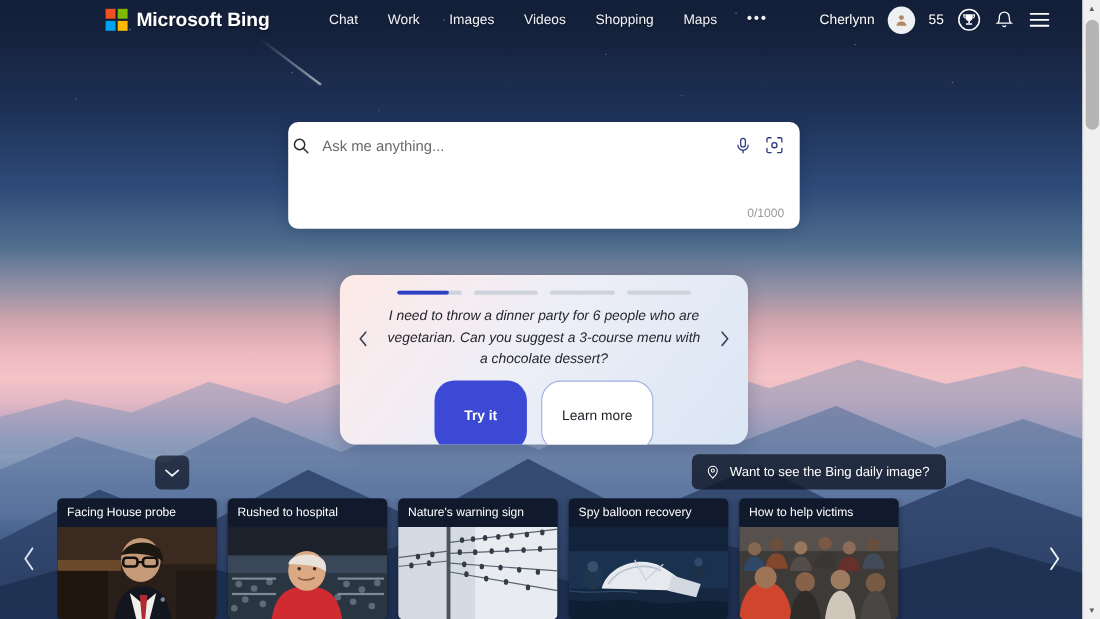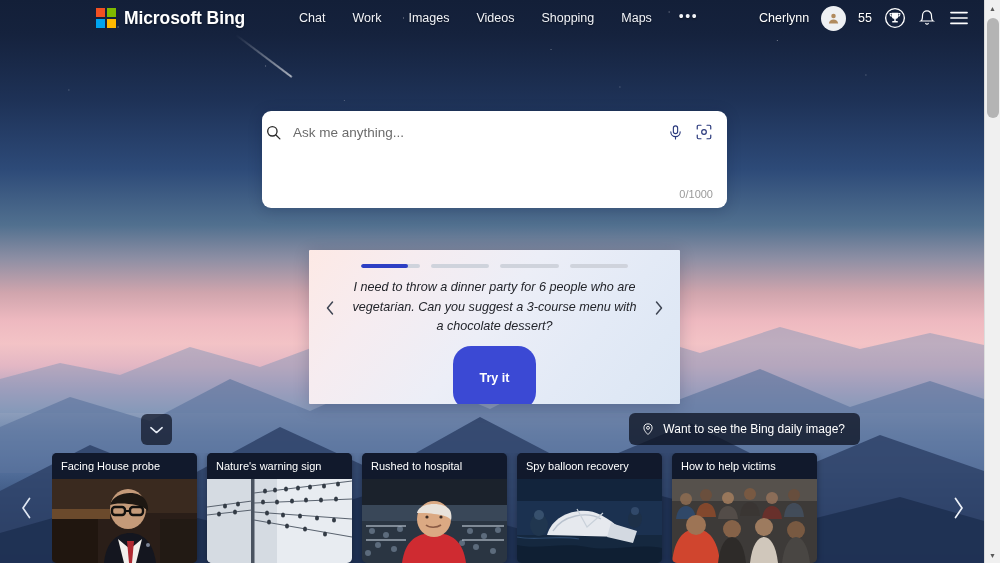--- a/index.html
+++ b/index.html
@@ -82,21 +82,21 @@
   .mtn-mid  { bottom: 90px;  height: 150px; }
   .mtn-near { bottom: 0;     height: 190px; }
 
   
   #header {
     position: absolute;
     top: 0; left: 0; right: 16px;
     height: 36px;
     display: flex;
     align-items: center;
-    padding: 0 14px 0 96px;
+    padding: 0 28px 0 96px;
     z-index: 30;
   }
   .brand {
     display: flex;
     align-items: center;
     gap: 8px;
     cursor: pointer;
   }
   .ms-logo {
     width: 20px; height: 20px;
@@ -198,21 +198,21 @@
     right: 14px; bottom: 8px;
     font-size: 11px;
     color: #9a9a9a;
   }
 
   
   #suggest-card {
     position: absolute;
     left: 309px; top: 250px;
     width: 371px; height: 154px;
-    border-radius: 1px;
+    border-radius: 14px;
     background: linear-gradient(128deg, #fde9e5 0%, #f6ecf0 22%, #eceef7 48%, #e3eaf6 72%, #dbe6f4 100%);
     box-shadow: 0 3px 16px rgba(15,25,55,.22);
     z-index: 20;
     overflow: hidden;
   }
   #progress {
     display: flex;
     gap: 11px;
     padding: 14px 52px 0 52px;
   }
@@ -523,20 +523,21 @@
 
       <div class="card-arrow">
         <svg width="14" height="18" viewBox="0 0 14 18" fill="none" stroke="#3f4654" stroke-width="1.5" stroke-linecap="round" stroke-linejoin="round">
           <path d="M4.5 3l5 6-5 6"></path>
         </svg>
       </div>
     </div>
 
     <div class="card-actions">
       <button class="btn-primary">Try it</button>
+      <button class="btn-secondary">Learn more</button>
     </div>
   </div>
 
   <div id="daily-pill">
     <svg width="14" height="16" viewBox="0 0 24 24" fill="none" stroke="#ffffff" stroke-width="1.6">
       <path d="M12 21.5s7-6.2 7-11.3A7 7 0 0 0 5 10.2c0 5.1 7 11.3 7 11.3z"></path>
       <circle cx="12" cy="10" r="2.5"></circle>
     </svg>
     <span>Want to see the Bing daily image?</span>
   </div>
@@ -568,20 +569,57 @@
             <ellipse cx="76" cy="30" rx="18" ry="20" fill="#c49a79"></ellipse>
             <path d="M58 26c4-14 30-16 36-4 3 6 2 10 2 10-6-8-32-9-38-6z" fill="#1d1712"></path>
             <rect x="60" y="28" width="13" height="8" rx="3" fill="none" stroke="#12100e" stroke-width="2.4"></rect>
             <rect x="78" y="28" width="13" height="8" rx="3" fill="none" stroke="#12100e" stroke-width="2.4"></rect>
             <path d="M73 32h5" stroke="#12100e" stroke-width="2"></path>
             <path d="M52 84c2-22 14-30 26-30s23 8 26 30z" fill="#14161f"></path>
             <path d="M66 60l12 10 12-10-6 24h-12z" fill="#f2f0ec"></path>
             <path d="M75 62h7l-2 22h-3z" fill="#b02a32"></path>
             <circle cx="96" cy="66" r="2" fill="#7d8596"></circle>
             <rect x="108" y="40" width="37" height="44" fill="#221a14"></rect>
+          </svg>
+        </div>
+      </div>
+
+      <div class="card">
+        <div class="card-title">Rushed to hospital</div>
+        <div class="card-img">
+          <svg viewBox="0 0 145 84" preserveAspectRatio="xMidYMid slice">
+            <rect width="145" height="84" fill="#2a3542"></rect>
+            <rect x="0" y="0" width="145" height="26" fill="#1b222c"></rect>
+            <rect x="0" y="26" width="145" height="16" fill="#394758"></rect>
+            <g fill="#6d7d90" opacity=".75">
+              <circle cx="10" cy="52" r="3"></circle>
+                <circle cx="24" cy="56" r="3"></circle>
+                <circle cx="38" cy="50" r="3"></circle>
+              <circle cx="16" cy="66" r="3"></circle>
+                <circle cx="32" cy="70" r="3"></circle>
+                <circle cx="6" cy="74" r="3"></circle>
+              <circle cx="108" cy="52" r="3"></circle>
+                <circle cx="122" cy="57" r="3"></circle>
+                <circle cx="136" cy="51" r="3"></circle>
+              <circle cx="114" cy="68" r="3"></circle>
+                <circle cx="131" cy="72" r="3"></circle>
+                <circle cx="100" cy="64" r="3"></circle>
+            </g>
+            <g fill="#c6d0dc" opacity=".55">
+              <rect x="4" y="46" width="40" height="2"></rect>
+                <rect x="100" y="46" width="42" height="2"></rect>
+              <rect x="4" y="60" width="40" height="2"></rect>
+                <rect x="100" y="60" width="42" height="2"></rect>
+            </g>
+            <path d="M40 84c3-22 14-30 32-30s29 8 32 30z" fill="#cf2b31"></path>
+            <ellipse cx="72" cy="40" rx="17" ry="18" fill="#dba983"></ellipse>
+            <path d="M55 34c2-12 32-12 34 0 1 5 0 7 0 7-4-7-30-7-34-7z" fill="#e8e2db"></path>
+            <path d="M64 46c3 3 11 3 15 0" stroke="#8a5a44" stroke-width="1.6" fill="none"></path>
+            <circle cx="65" cy="38" r="1.6" fill="#3b2a22"></circle>
+            <circle cx="79" cy="38" r="1.6" fill="#3b2a22"></circle>
           </svg>
         </div>
       </div>
 
       <div class="card">
         <div class="card-title">Nature's warning sign</div>
         <div class="card-img">
           <svg viewBox="0 0 145 84" preserveAspectRatio="xMidYMid slice">
             <rect width="145" height="84" fill="#e8ecf1"></rect>
             <rect x="0" y="0" width="70" height="84" fill="#d5dbe2"></rect>
@@ -620,57 +658,20 @@
               <ellipse cx="18" cy="27" rx="2" ry="2.6"></ellipse>
                 <ellipse cx="31" cy="25" rx="2" ry="2.6"></ellipse>
               <ellipse cx="12" cy="35" rx="2" ry="2.6"></ellipse>
                 <ellipse cx="28" cy="33" rx="2" ry="2.6"></ellipse>
             </g>
           </svg>
         </div>
       </div>
 
       <div class="card">
-        <div class="card-title">Rushed to hospital</div>
-        <div class="card-img">
-          <svg viewBox="0 0 145 84" preserveAspectRatio="xMidYMid slice">
-            <rect width="145" height="84" fill="#2a3542"></rect>
-            <rect x="0" y="0" width="145" height="26" fill="#1b222c"></rect>
-            <rect x="0" y="26" width="145" height="16" fill="#394758"></rect>
-            <g fill="#6d7d90" opacity=".75">
-              <circle cx="10" cy="52" r="3"></circle>
-                <circle cx="24" cy="56" r="3"></circle>
-                <circle cx="38" cy="50" r="3"></circle>
-              <circle cx="16" cy="66" r="3"></circle>
-                <circle cx="32" cy="70" r="3"></circle>
-                <circle cx="6" cy="74" r="3"></circle>
-              <circle cx="108" cy="52" r="3"></circle>
-                <circle cx="122" cy="57" r="3"></circle>
-                <circle cx="136" cy="51" r="3"></circle>
-              <circle cx="114" cy="68" r="3"></circle>
-                <circle cx="131" cy="72" r="3"></circle>
-                <circle cx="100" cy="64" r="3"></circle>
-            </g>
-            <g fill="#c6d0dc" opacity=".55">
-              <rect x="4" y="46" width="40" height="2"></rect>
-                <rect x="100" y="46" width="42" height="2"></rect>
-              <rect x="4" y="60" width="40" height="2"></rect>
-                <rect x="100" y="60" width="42" height="2"></rect>
-            </g>
-            <path d="M40 84c3-22 14-30 32-30s29 8 32 30z" fill="#cf2b31"></path>
-            <ellipse cx="72" cy="40" rx="17" ry="18" fill="#dba983"></ellipse>
-            <path d="M55 34c2-12 32-12 34 0 1 5 0 7 0 7-4-7-30-7-34-7z" fill="#e8e2db"></path>
-            <path d="M64 46c3 3 11 3 15 0" stroke="#8a5a44" stroke-width="1.6" fill="none"></path>
-            <circle cx="65" cy="38" r="1.6" fill="#3b2a22"></circle>
-            <circle cx="79" cy="38" r="1.6" fill="#3b2a22"></circle>
-          </svg>
-        </div>
-      </div>
-
-      <div class="card">
         <div class="card-title">Spy balloon recovery</div>
         <div class="card-img">
           <svg viewBox="0 0 145 84" preserveAspectRatio="xMidYMid slice">
             <rect width="145" height="84" fill="#1b3150"></rect>
             <rect x="0" y="0" width="145" height="22" fill="#12243c"></rect>
             <rect x="0" y="56" width="145" height="28" fill="#15283f"></rect>
             <path d="M30 56c6-22 36-30 54-20s24 18 22 22z" fill="#e6e9ee"></path>
             <path d="M36 52c10-16 34-20 48-12" stroke="#b9c2ce" stroke-width="1.4" fill="none"></path>
             <path d="M60 30l10 18 16-14" stroke="#c9d1da" stroke-width="1.2" fill="none"></path>
             <path d="M94 44l26 8-4 12-26-6z" fill="#d3d9e1"></path>

